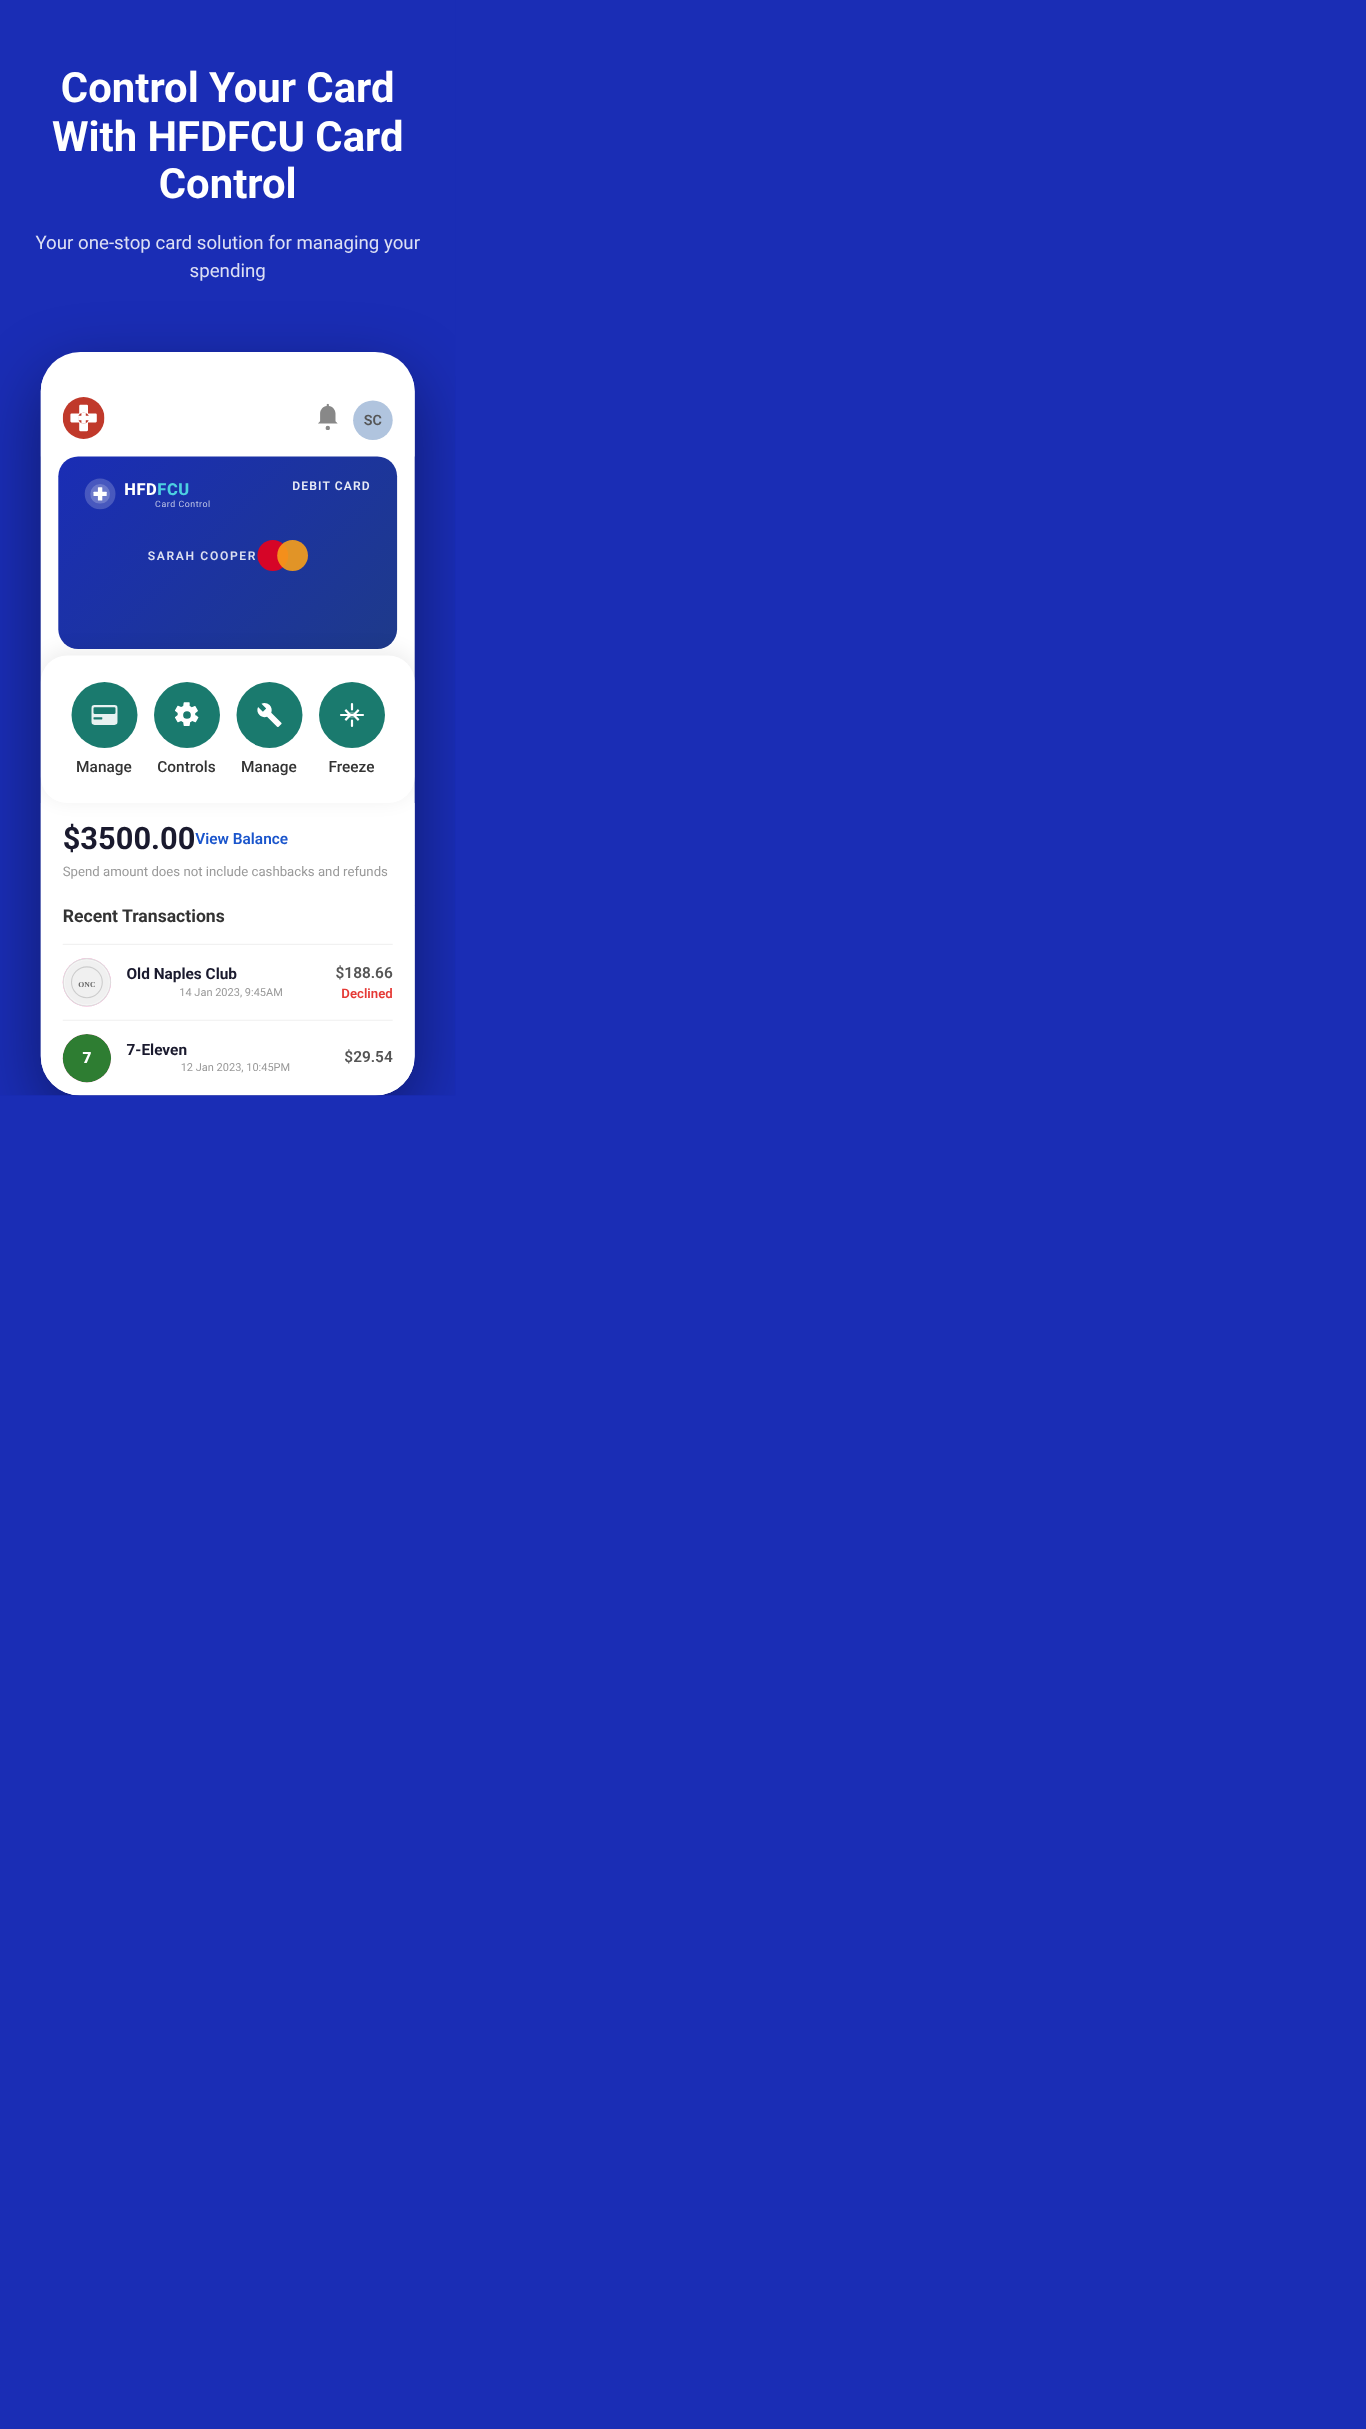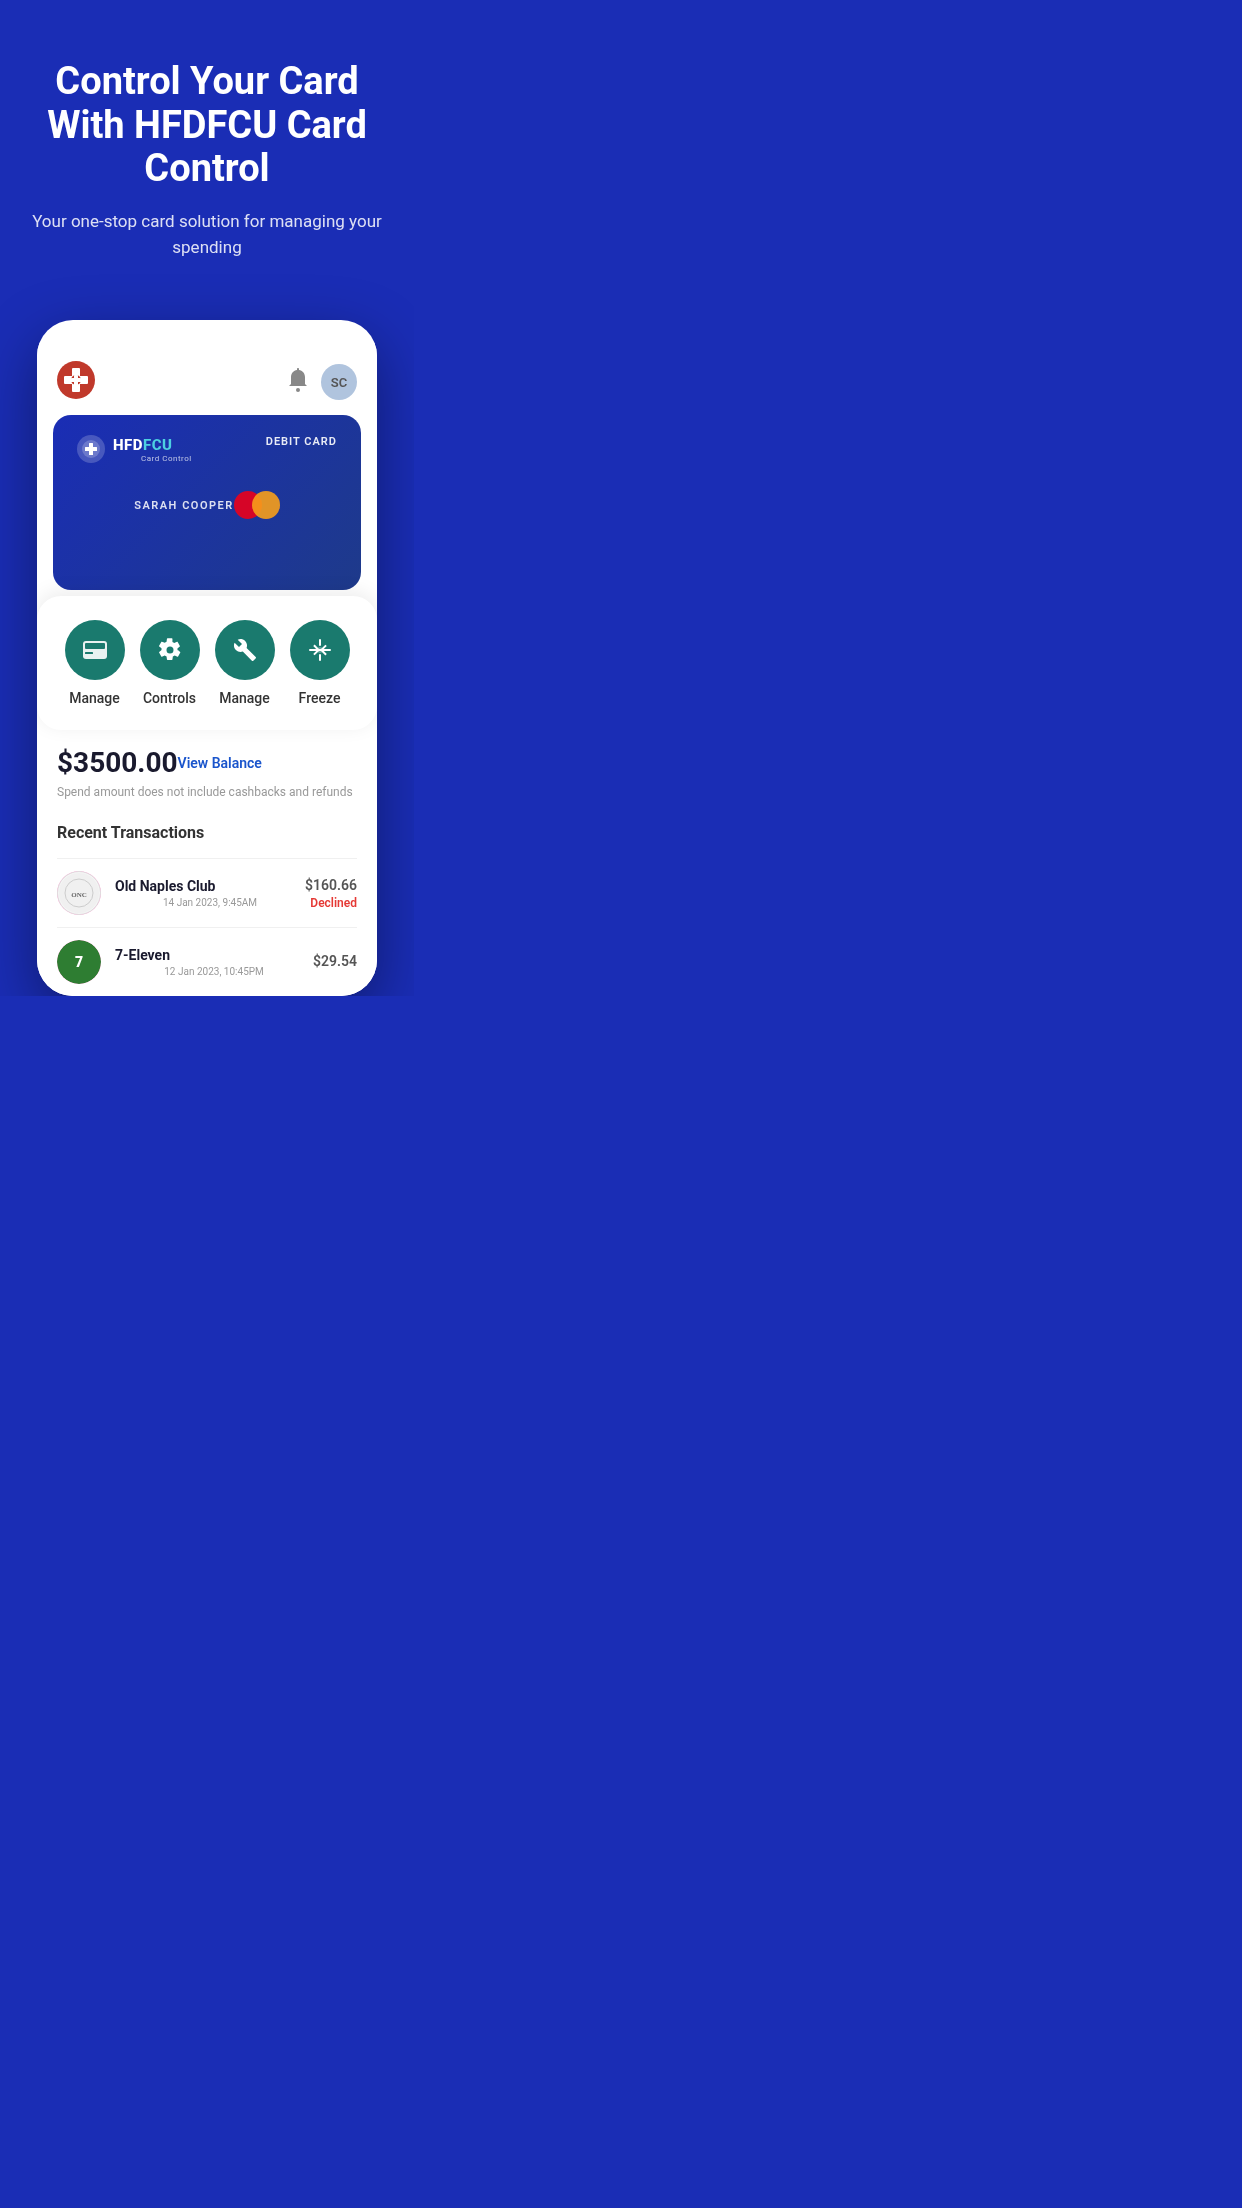--- a/index.html
+++ b/index.html
@@ -498,21 +498,21 @@
               <circle cx="20" cy="20" r="14" fill="none" stroke="#ccc" stroke-width="1"></circle>
               <text x="20" y="24" text-anchor="middle" font-size="7" fill="#666" font-family="serif">ONC</text>
             </svg>
           </div>
         </div>
         <div class="tx-info">
           <div class="tx-name">Old Naples Club</div>
           <div class="tx-date">14 Jan 2023, 9:45AM</div>
         </div>
         <div class="tx-amount-col">
-          <div class="tx-amount">$160.66</div>
+          <div class="tx-amount">$188.66</div>
           <div class="tx-status declined">Declined</div>
         </div>
       </div>
 
       <div class="transaction-item">
         <div class="tx-logo">
           <div class="seven-eleven-inner">7</div>
         </div>
         <div class="tx-info">
           <div class="tx-name">7-Eleven</div>

